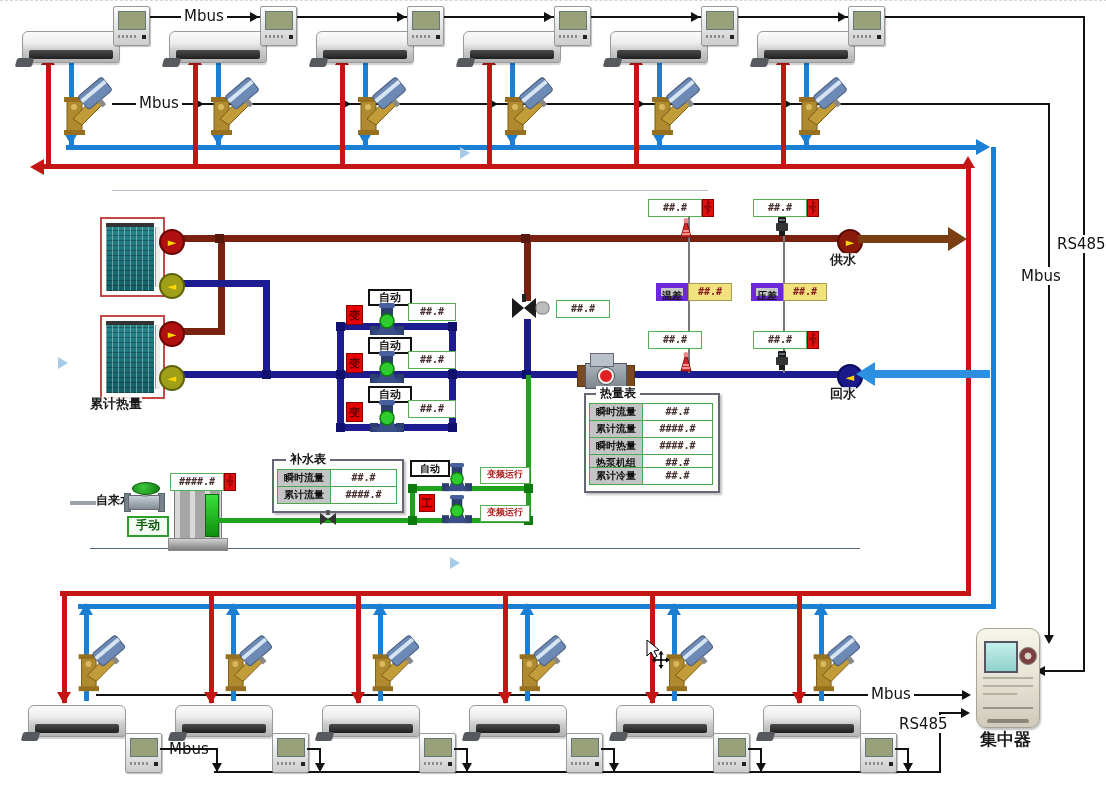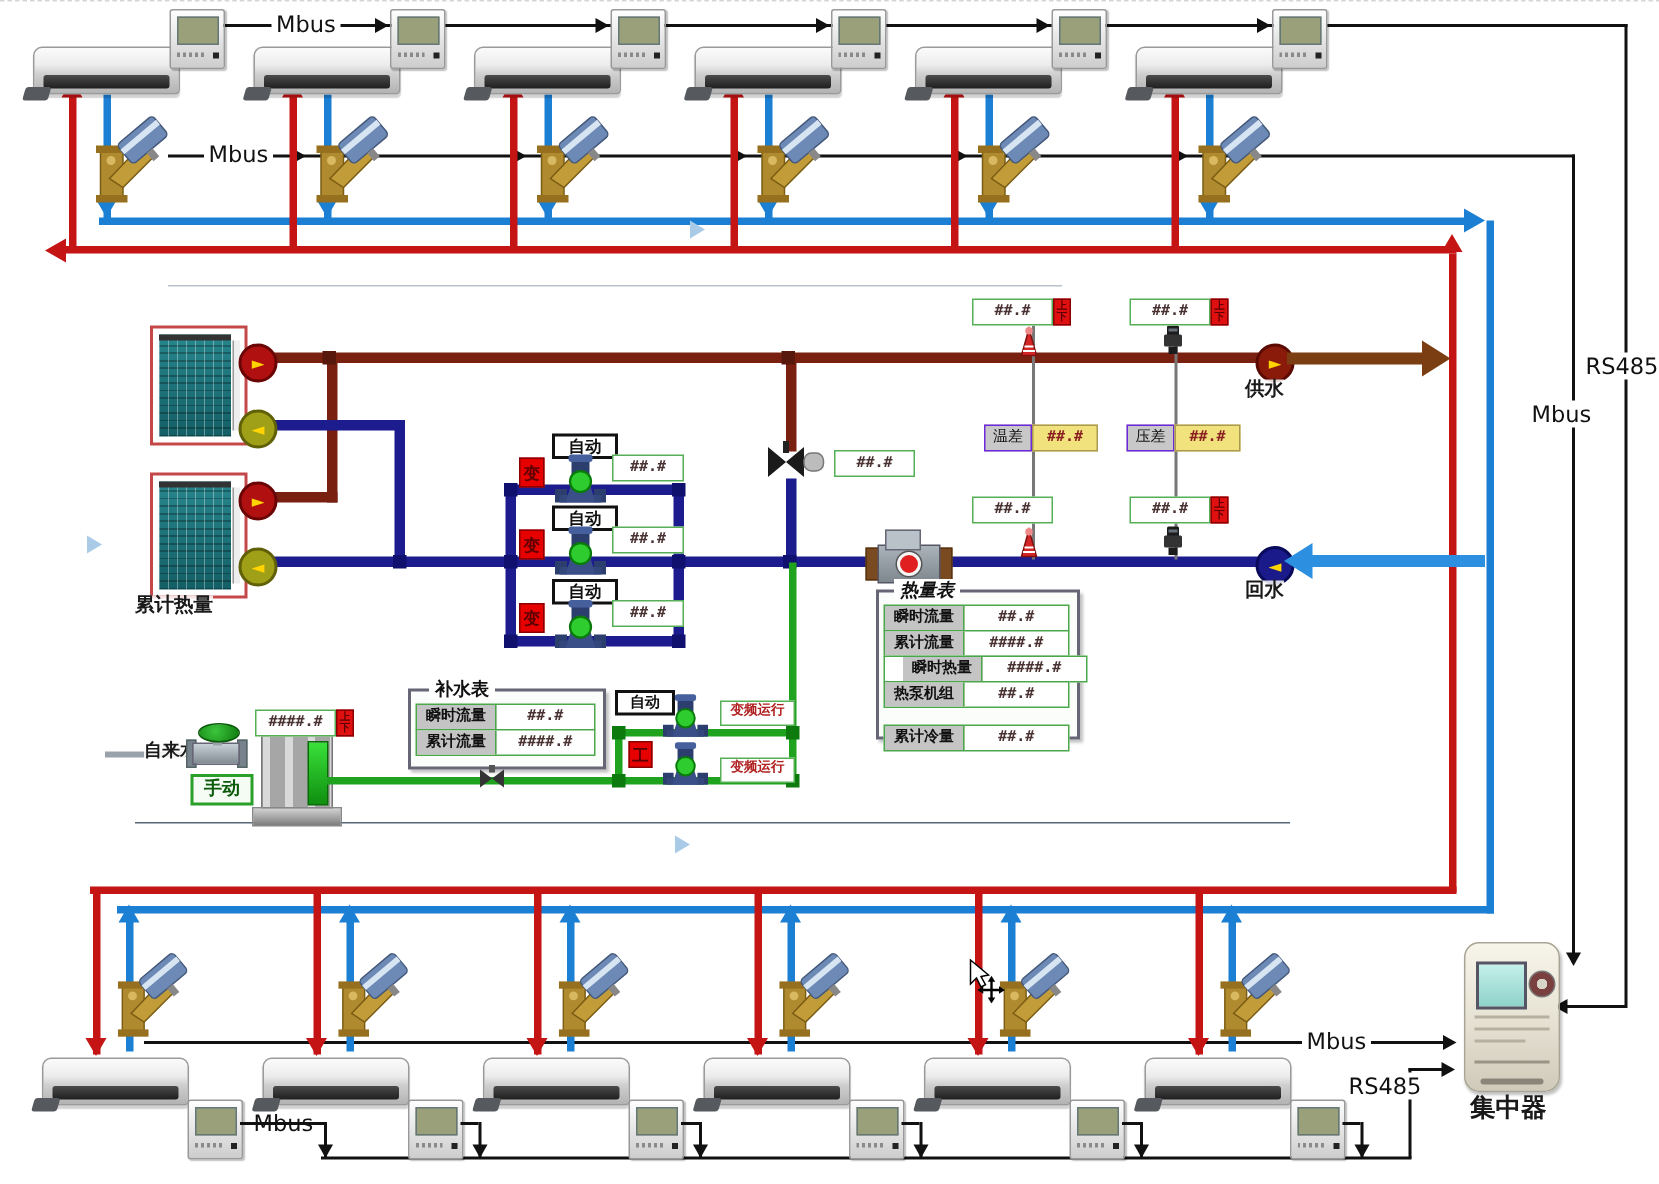--- a/index.html
+++ b/index.html
@@ -49,22 +49,22 @@
          font-size:11px;font-weight:bold;color:#ffd400;line-height:1;}
   
   .vbox{position:absolute;height:18px;border:1px solid #55b055;background:#fff;box-sizing:border-box;
         font-family:"DejaVu Sans Mono",monospace;font-weight:bold;font-size:10px;line-height:16px;
         text-align:center;color:#4a3232;}
   .tag{position:absolute;width:12px;height:18px;background:#e01010;border:1px solid #8a0000;box-sizing:border-box;
        display:flex;flex-direction:column;align-items:center;justify-content:center;
        font-size:7px;line-height:7px;font-weight:bold;color:#5a0000;}
   .ybox{position:absolute;height:18px;background:#f2e27e;border:1px solid #a89a50;box-sizing:border-box;
         font-family:"DejaVu Sans Mono",monospace;font-weight:bold;font-size:10px;line-height:16px;text-align:center;color:#8a2020;}
-  .gcell{position:absolute;height:18px;background:#c8c8c8;border:1px solid #6d28d9;box-sizing:border-box;
-        font-size:10px;font-weight:normal;line-height:16px;text-align:center;color:#111;}
+  .gcell{position:absolute;height:18px;background:#c8c8c8;border:5px solid #6d28d9;box-sizing:border-box;
+        font-size:10px;font-weight:bold;line-height:16px;text-align:center;color:#111;}
   
   .modebox{position:absolute;border:2px solid #111;background:#fff;font-size:11px;font-weight:bold;color:#111;
            text-align:center;line-height:13px;}
   .flag{position:absolute;background:#e60000;border:1px solid #8a0000;color:#5a0000;font-weight:bold;
         font-size:11px;text-align:center;box-sizing:border-box;}
   .statbox{position:absolute;border:1px solid #55b055;background:#fff;font-size:9px;font-weight:bold;
            color:#b02020;text-align:center;line-height:13px;}
   .manbox{position:absolute;border:2px solid #2aa02a;background:#f4fcf4;font-size:12px;font-weight:bold;
           color:#0a5a0a;text-align:center;line-height:15px;}
   
@@ -365,38 +365,38 @@
 
   <div class="fmeter">
     <div class="flg" style="left:577px;"></div>
     <div class="flg" style="left:625px;"></div>
     <div class="bdy"></div>
     <div class="top"></div>
     <div class="dot"></div>
   </div>
 
   <div class="gbox" style="left:584px;top:392px;width:132px;height:96px;"></div>
-  <div class="gtitle" style="left:596px;top:385px;font-style:italic;">热量表</div>
+  <div class="gtitle" style="left:596px;top:385px;">热量表</div>
   <div class="mrow" style="left:589px;top:402px;width:122px;">
     <div class="mlabel">瞬时流量</div>
     <div class="mval">##.#</div>
   </div>
   <div class="mrow" style="left:589px;top:419px;width:122px;">
     <div class="mlabel">累计流量</div>
     <div class="mval">####.#</div>
   </div>
-  <div class="mrow" style="left:589px;top:436px;width:122px;padding-left:12px;">
+  <div class="mrow" style="left:589px;top:436px;width:122px;">
     <div class="mlabel">瞬时热量</div>
     <div class="mval">####.#</div>
   </div>
   <div class="mrow" style="left:589px;top:453px;width:122px;">
     <div class="mlabel">热泵机组</div>
     <div class="mval">##.#</div>
   </div>
-  <div class="mrow" style="left:589px;top:482px;width:122px;">
+  <div class="mrow" style="left:589px;top:466px;width:122px;">
     <div class="mlabel">累计冷量</div>
     <div class="mval">##.#</div>
   </div>
 
   <div class="vl" style="left:688px;top:216px;width:2px;height:156px;background:#777;"></div>
   <div class="vl" style="left:783px;top:216px;width:2px;height:156px;background:#777;"></div>
 
   <svg class="valve" style="left:678px;top:216px;" width="16" height="22">
       <use href="#sym-tsensor"></use>
     </svg>

